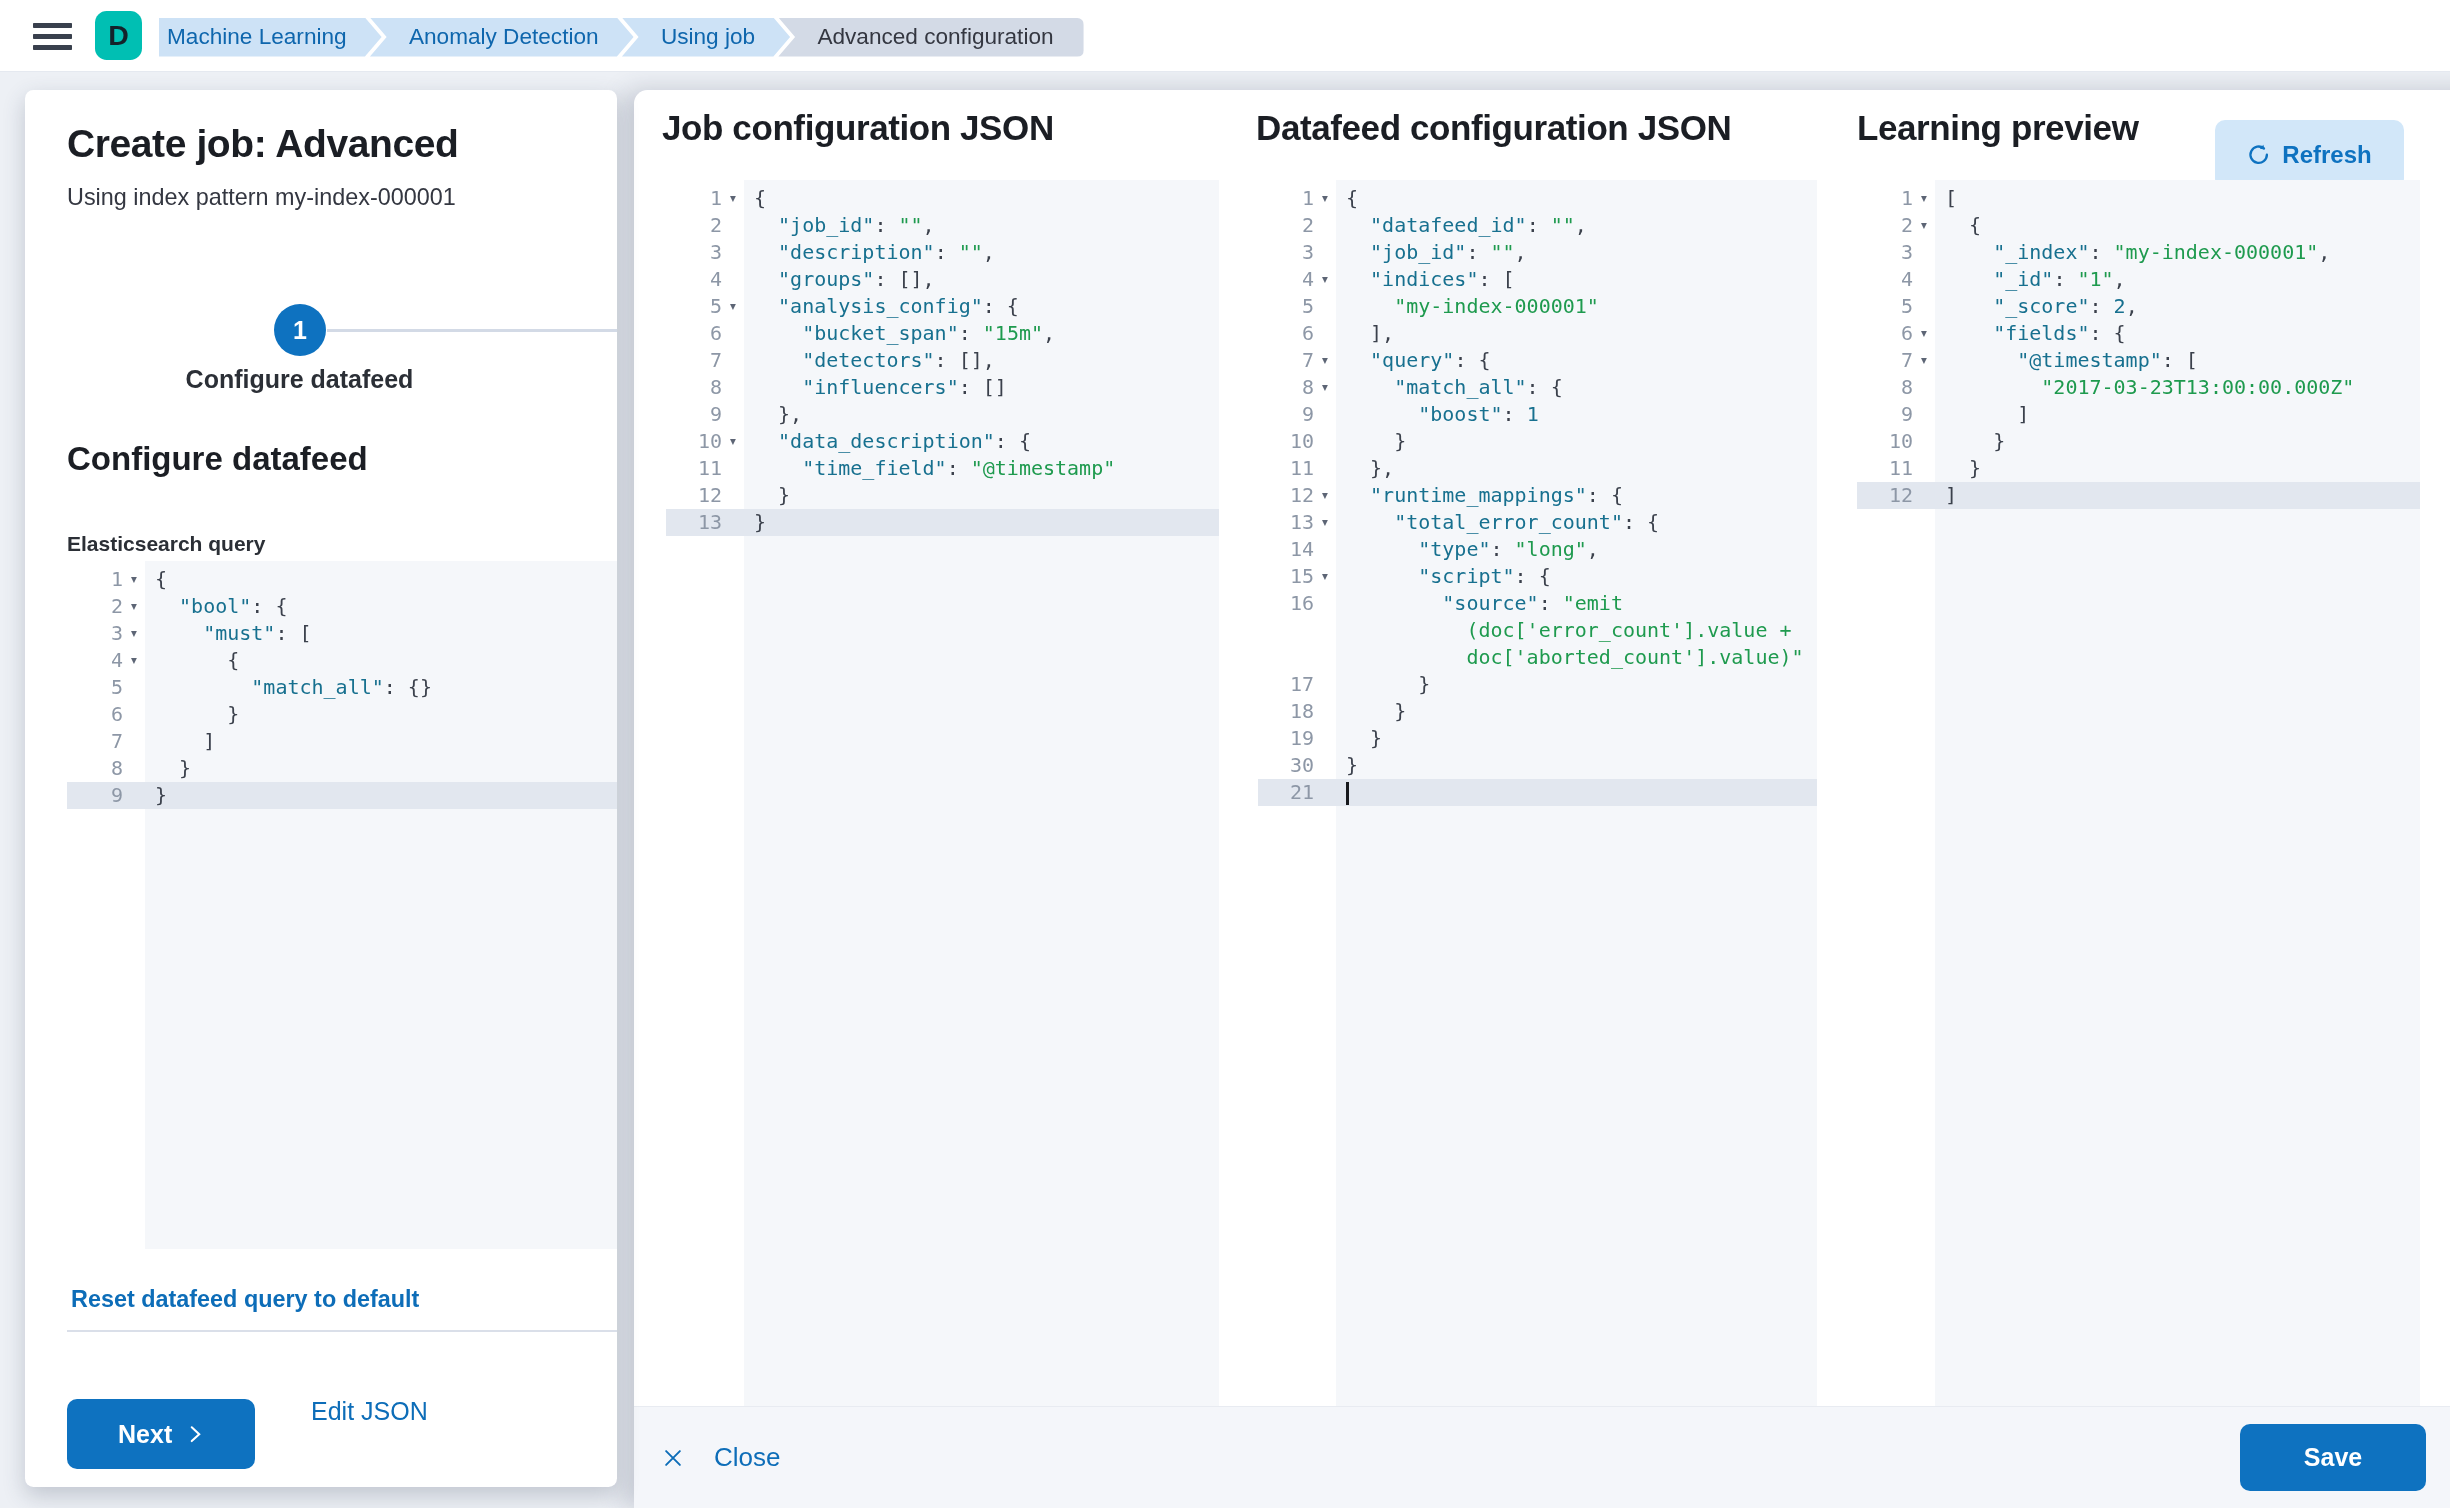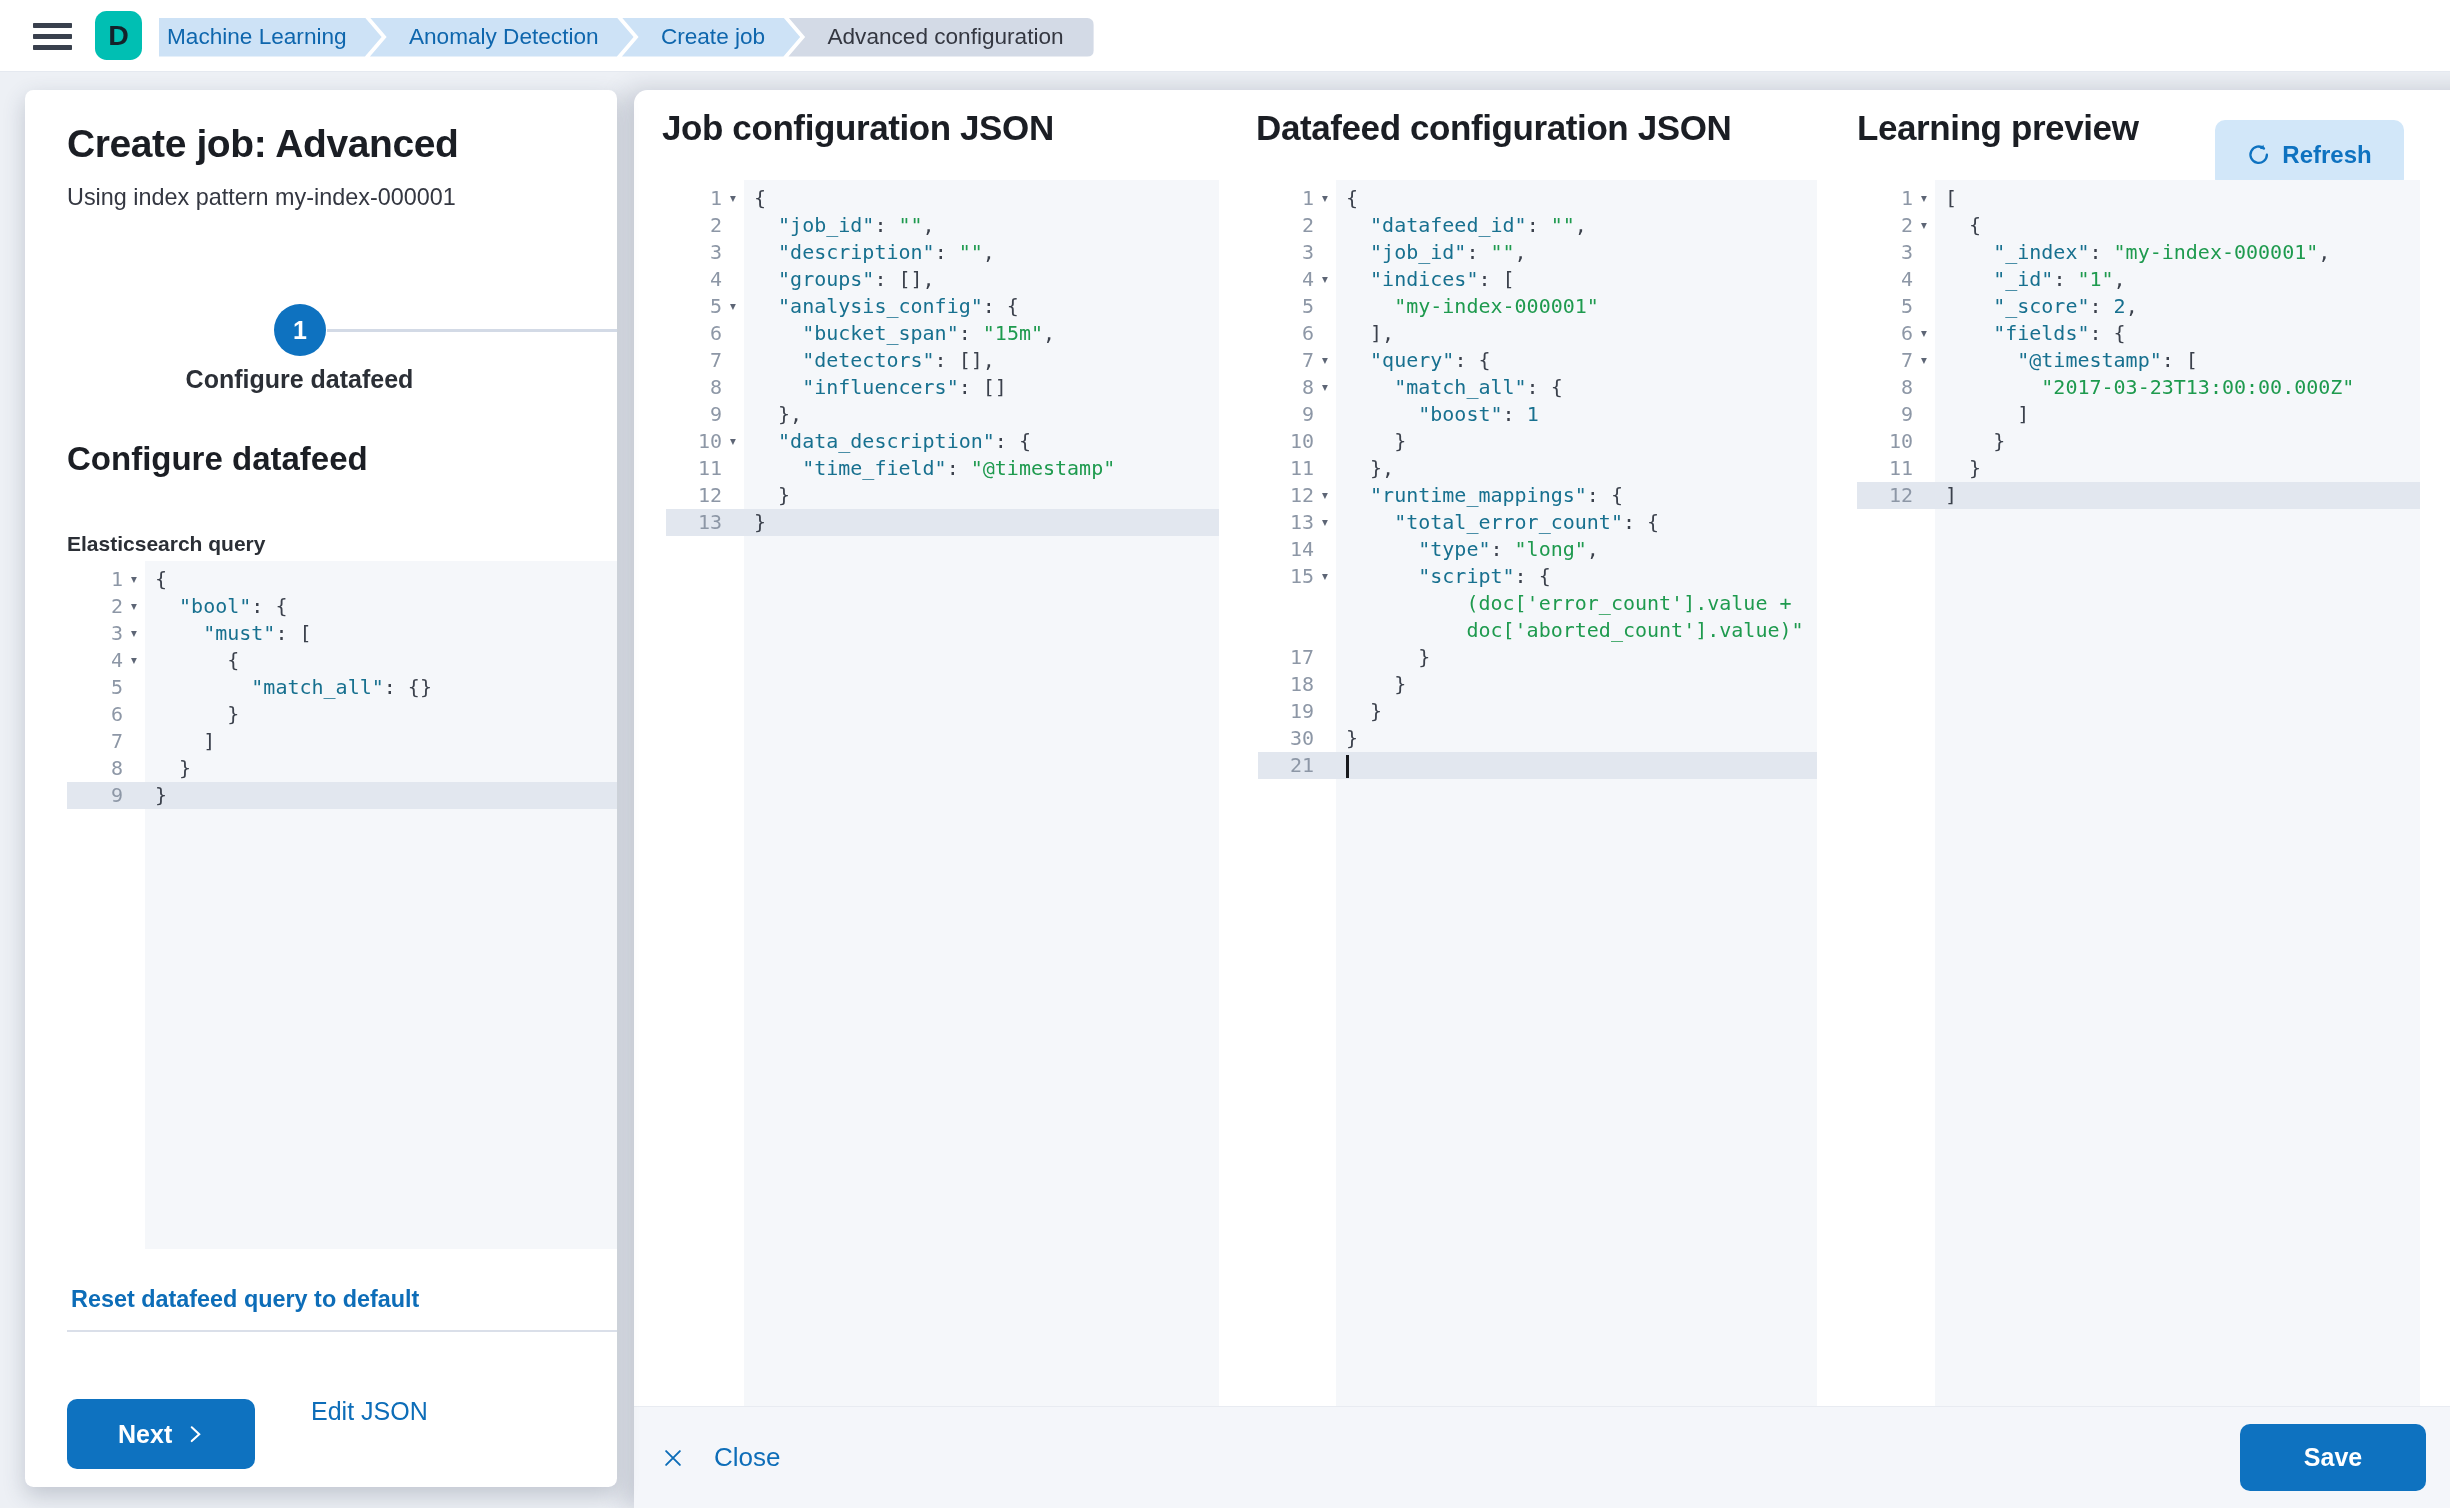--- a/index.html
+++ b/index.html
@@ -80,21 +80,21 @@
 <header class="topbar">
   <div class="hamburger">
       <i></i>
       <i></i>
       <i></i>
     </div>
   <div class="logo">D</div>
   <nav class="crumbs">
       <div class="crumb first">Machine Learning</div>
       <div class="crumb mid">Anomaly Detection</div>
-      <div class="crumb mid">Create job</div>
+      <div class="crumb mid">Using job</div>
       <div class="crumb last">Advanced configuration</div>
     </nav>
 </header>
 
 <section class="card">
   <h1 class="card-title">Create job: Advanced</h1>
   <div class="card-sub">Using index pattern my-index-000001</div>
 
   <div class="step-circle">1</div>
   <div class="step-line"></div>
@@ -389,20 +389,27 @@
           <span class="caret"></span>
         </div>
         <div class="codeline"><span class="padu" style="width: 2ch;"></span><span class="gd"></span><span class="gd"></span><span class="tk">"type"</span><span class="tp">: </span><span class="ts">"long"</span><span class="tp">,</span></div>
       </div>
       <div class="erow">
         <div class="gut">
           <span class="num">15</span>
           <span class="caret">▾</span>
         </div>
         <div class="codeline"><span class="padu" style="width: 2ch;"></span><span class="gd"></span><span class="gd"></span><span class="tk">"script"</span><span class="tp">: {</span></div>
+      </div>
+      <div class="erow">
+        <div class="gut">
+          <span class="num">16</span>
+          <span class="caret"></span>
+        </div>
+        <div class="codeline"><span class="padu" style="width: 2ch;"></span><span class="gd"></span><span class="gd"></span><span class="gd"></span><span class="tk">"source"</span><span class="tp">: </span><span class="ts">"emit</span></div>
       </div>
       <div class="erow">
         <div class="gut">
           <span class="num"></span>
           <span class="caret"></span>
         </div>
         <div class="codeline"><span class="padu" style="width: 10ch;"></span><span class="ts">(doc['error_count'].value +</span></div>
       </div>
       <div class="erow">
         <div class="gut">

